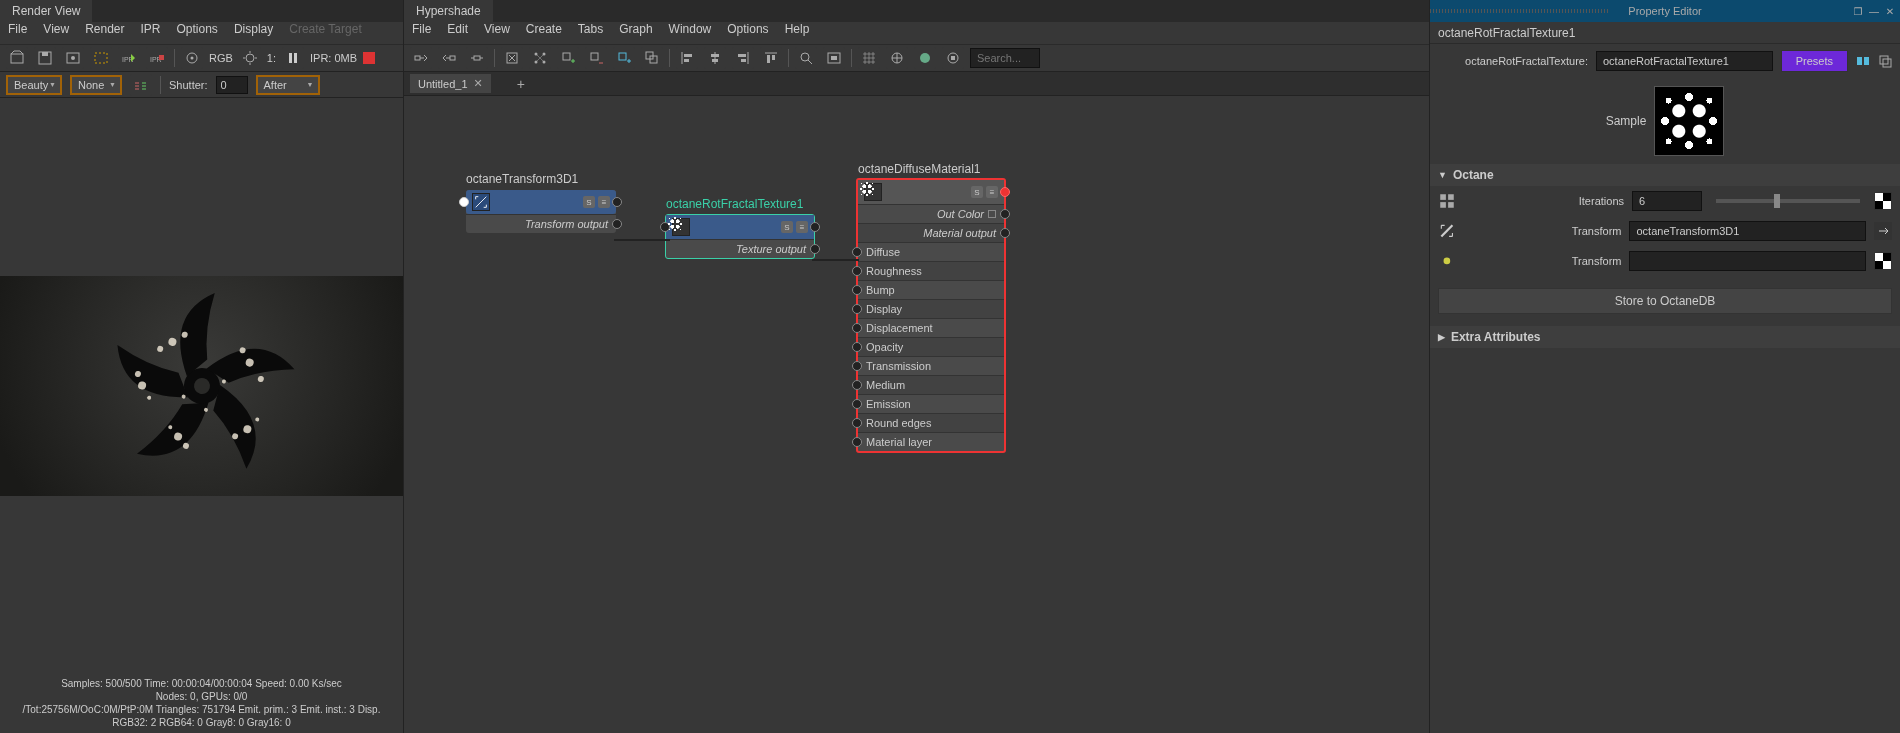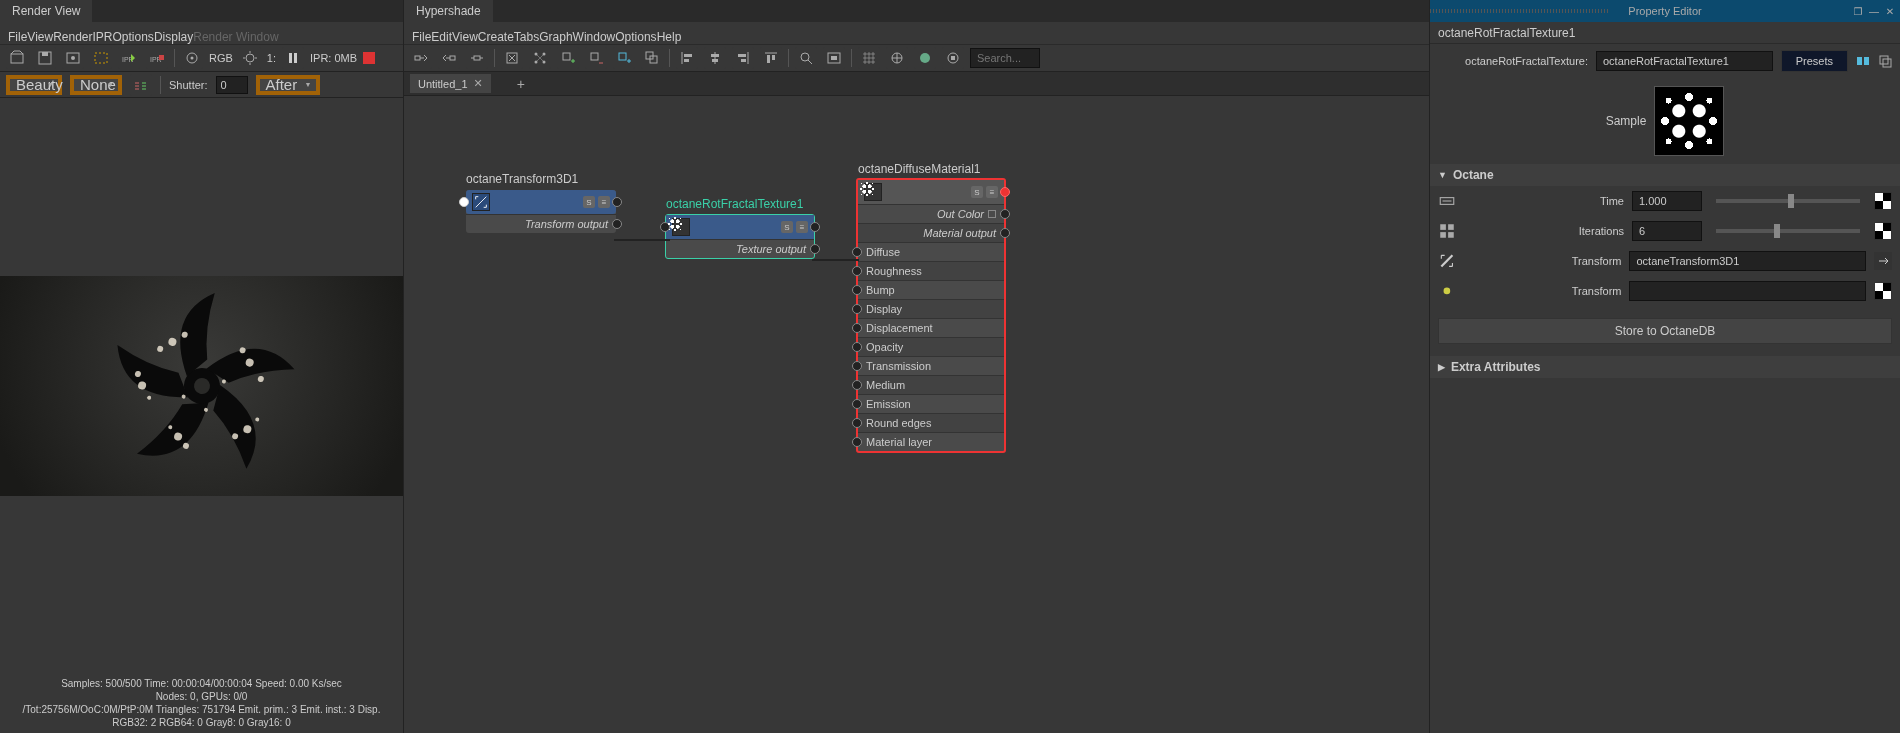--- a/index.html
+++ b/index.html
@@ -4,28 +4,28 @@
 <style>
   * { box-sizing: border-box; margin: 0; padding: 0; font-family: -apple-system, "Segoe UI", sans-serif; }
   body { background: #2a2a2a; color: #ccc; font-size: 12px; overflow: hidden; width: 1900px; height: 733px; }
   .app { display: flex; width: 100%; height: 100%; }
   .panel { background: #373737; display: flex; flex-direction: column; }
   .panel.left { width: 404px; border-right: 1px solid #222; }
   .panel.center { flex: 1; border-right: 1px solid #222; }
   .panel.right { width: 470px; }
   .tab-bar { background: #2a2a2a; height: 22px; display: flex; align-items: stretch; }
   .tab-bar .tab { background: #373737; color: #ccc; padding: 3px 12px; display: flex; align-items: center; font-size: 12px; }
-  .menu-bar { background: #373737; height: 22px; display: flex; align-items: flex-end; padding: 0 8px; gap: 0; }
+  .menu-bar { background: #373737; height: 22px; display: flex; align-items: flex-start; padding: 0 8px; gap: 16px; }
   .menu-bar .menu-item { color: #ccc; font-size: 12px; cursor: pointer; }
   .menu-bar .menu-item.disabled { color: #666; }
   .toolbar { background: #373737; height: 28px; display: flex; align-items: center; padding: 0 6px; gap: 6px; border-top: 1px solid #2a2a2a; border-bottom: 1px solid #222; }
   .tool-btn { width: 22px; height: 22px; background: #373737; display: flex; align-items: center; justify-content: center; cursor: pointer; border-radius: 2px; }
   .tool-btn svg { width: 16px; height: 16px; }
   .toolbar2 { background: #373737; height: 26px; display: flex; align-items: center; padding: 0 6px; gap: 8px; border-bottom: 1px solid #222; }
-  .dropdown { background: #444; border: 4px solid #a16207; color: #ccc; height: 20px; padding: 0 18px 0 6px; font-size: 15px; display: flex; align-items: center; position: relative; cursor: pointer; }
+  .dropdown { background: #444; border: 2px solid #a16207; color: #ccc; height: 20px; padding: 0 18px 0 6px; font-size: 11px; display: flex; align-items: center; position: relative; cursor: pointer; }
   .dropdown::after { content: "▼"; position: absolute; right: 4px; font-size: 7px; color: #aaa; }
   .label { font-size: 11px; color: #ccc; }
   .input-sm { background: #222; border: 1px solid #111; color: #ccc; width: 32px; height: 18px; font-size: 11px; padding: 0 4px; }
   .red-sq { width: 12px; height: 12px; background: #d33; }
   .render-area { flex: 1; background: #373737; position: relative; display: flex; flex-direction: column; }
   .render-img { width: 100%; height: 220px; background: radial-gradient(circle at 50% 40%, #3a3a38 0%, #1a1a18 90%); position: relative; overflow: hidden; }
   .shuriken { position: absolute; top: 50%; left: 50%; transform: translate(-50%,-50%) rotate(15deg); width: 200px; height: 200px; }
   .status { background: #373737; color: #ccc; font-size: 10px; text-align: center; padding: 4px; line-height: 1.3; }
   .status div { white-space: nowrap; }
   .doc-tabs { background: #2e2e2e; height: 24px; display: flex; align-items: center; padding: 0 6px; gap: 20px; border-bottom: 1px solid #222; }
@@ -54,21 +54,21 @@
   .wire { position: absolute; height: 2px; background: #222; z-index: 1; }
   .search-input { background: #222; border: 1px solid #111; color: #888; height: 20px; padding: 0 6px; font-size: 11px; width: 70px; }
   .prop-header { background: #0c4a6e; height: 22px; display: flex; align-items: center; justify-content: center; font-size: 11px; color: #aaa; position: relative; }
   .prop-header .btns { position: absolute; right: 4px; display: flex; gap: 4px; }
   .prop-header .btns span { width: 12px; height: 12px; cursor: pointer; color: #aaa; font-size: 10px; display:flex;align-items:center;justify-content:center; }
   .prop-header .grip { position: absolute; left: 0; width: 180px; height: 4px; background: repeating-linear-gradient(90deg, #555 0 1px, transparent 1px 3px); }
   .prop-sub { background: #373737; height: 22px; padding: 0 8px; font-size: 12px; display: flex; align-items: center; border-bottom: 1px solid #2a2a2a; }
   .prop-row { display: flex; align-items: center; padding: 6px 8px; gap: 8px; }
   .prop-row .lbl { width: 150px; text-align: right; font-size: 11px; color: #ccc; }
   .prop-row .val { background: #222; border: 1px solid #111; color: #ccc; height: 20px; padding: 0 6px; font-size: 11px; }
-  .presets-btn { background: #0f172a; border: 1px solid #333; color: #ccc; height: 22px; padding: 0 14px; font-size: 11px; cursor: pointer; }
+  .presets-btn { background: #6d28d9; border: 1px solid #333; color: #ccc; height: 22px; padding: 0 14px; font-size: 11px; cursor: pointer; }
   .sample-row { display: flex; align-items: center; justify-content: center; gap: 8px; padding: 8px; }
   .sample-img { width: 70px; height: 70px; background: #000; border: 1px solid #555; position: relative; overflow: hidden; }
   .fractal-pat { position:absolute; inset:0; background:
      radial-gradient(circle at 20% 20%, #fff 0 3px, transparent 3px),
      radial-gradient(circle at 50% 15%, #fff 0 4px, transparent 4px),
      radial-gradient(circle at 80% 20%, #fff 0 3px, transparent 3px),
      radial-gradient(circle at 15% 50%, #fff 0 4px, transparent 4px),
      radial-gradient(circle at 85% 50%, #fff 0 4px, transparent 4px),
      radial-gradient(circle at 20% 80%, #fff 0 3px, transparent 3px),
      radial-gradient(circle at 50% 85%, #fff 0 4px, transparent 4px),
@@ -103,21 +103,21 @@
     <div class="tab-bar">
       <div class="tab">Render View</div>
     </div>
     <div class="menu-bar">
       <span class="menu-item">File</span>
       <span class="menu-item">View</span>
       <span class="menu-item">Render</span>
       <span class="menu-item">IPR</span>
       <span class="menu-item">Options</span>
       <span class="menu-item">Display</span>
-      <span class="menu-item disabled">Render Window</span>
+      <span class="menu-item disabled">Create Target</span>
     </div>
     <div class="toolbar">
       <div class="tool-btn">
           <svg viewBox="0 0 16 16">
             <rect x="2" y="4" width="12" height="9" fill="none" stroke="#aaa"></rect>
             <path d="M2 4 L5 1 H11 L14 4" fill="none" stroke="#aaa"></path>
           </svg>
         </div>
       <div class="tool-btn">
           <svg viewBox="0 0 16 16">
@@ -529,34 +529,20 @@
           <div class="fractal-pat"></div>
         </div>
     </div>
     <div class="section-head">
       <span class="arrow">▼</span>
       <span>Octane</span>
     </div>
     <div class="attr-row">
       <div class="ico">
           <svg viewBox="0 0 16 16">
-            <rect x="2" y="5" width="12" height="6" fill="none" stroke="#aaa"></rect>
-            <path d="M4 8h8" stroke="#aaa"></path>
-          </svg>
-        </div>
-      <span class="albl">Time</span>
-      <input class="aval" value="1.000" style="">
-      <div class="slider">
-          <div class="thumb" style="left:50%"></div>
-        </div>
-      <div class="map-btn"></div>
-    </div>
-    <div class="attr-row">
-      <div class="ico">
-          <svg viewBox="0 0 16 16">
             <rect x="2" y="2" width="5" height="5" fill="#aaa"></rect>
             <rect x="9" y="2" width="5" height="5" fill="#aaa"></rect>
             <rect x="2" y="9" width="5" height="5" fill="#aaa"></rect>
             <rect x="9" y="9" width="5" height="5" fill="#aaa"></rect>
           </svg>
         </div>
       <span class="albl">Iterations</span>
       <input class="aval" value="6" style="">
       <div class="slider">
           <div class="thumb" style="left:40%"></div>

